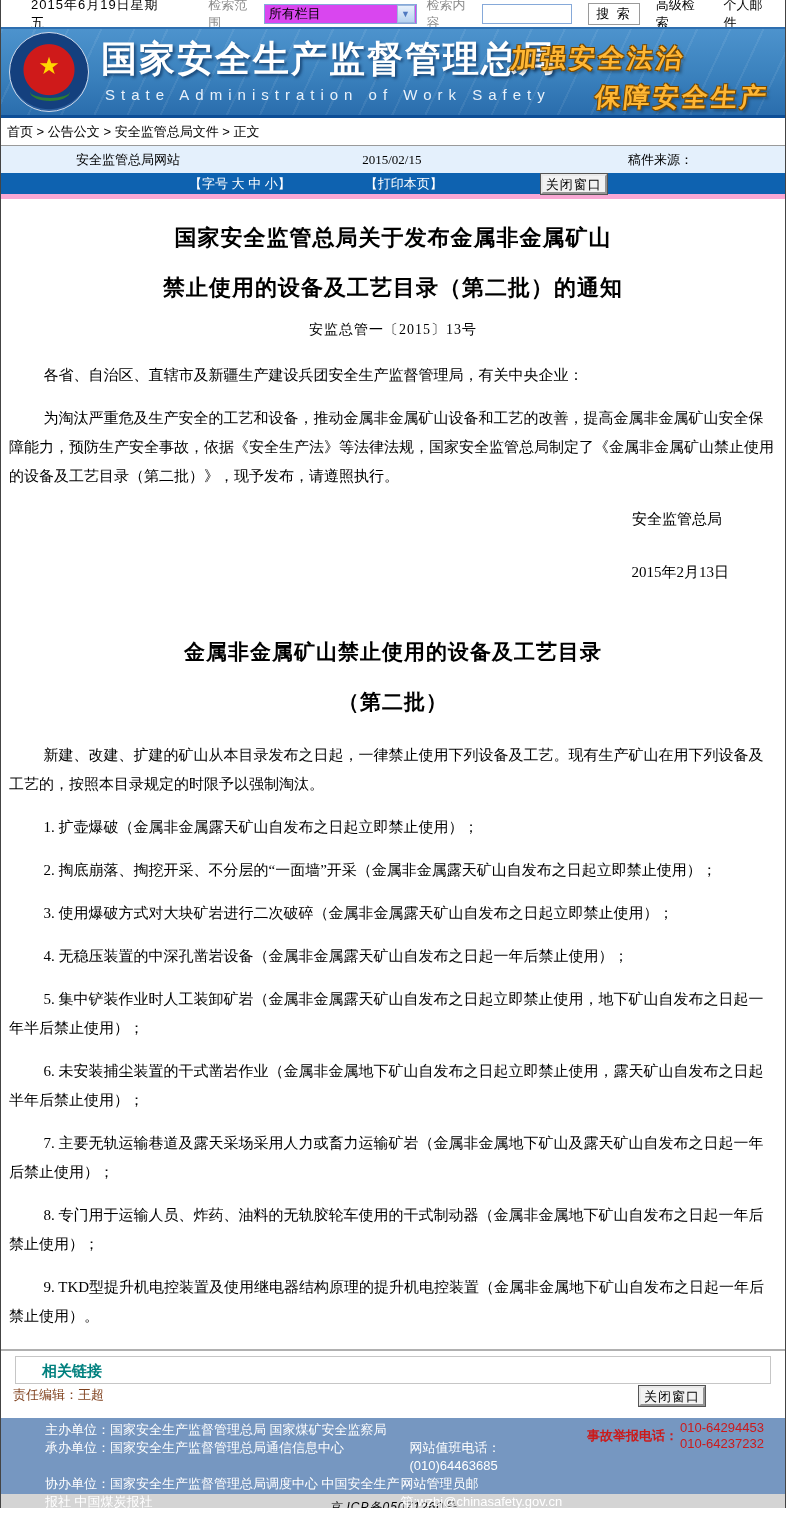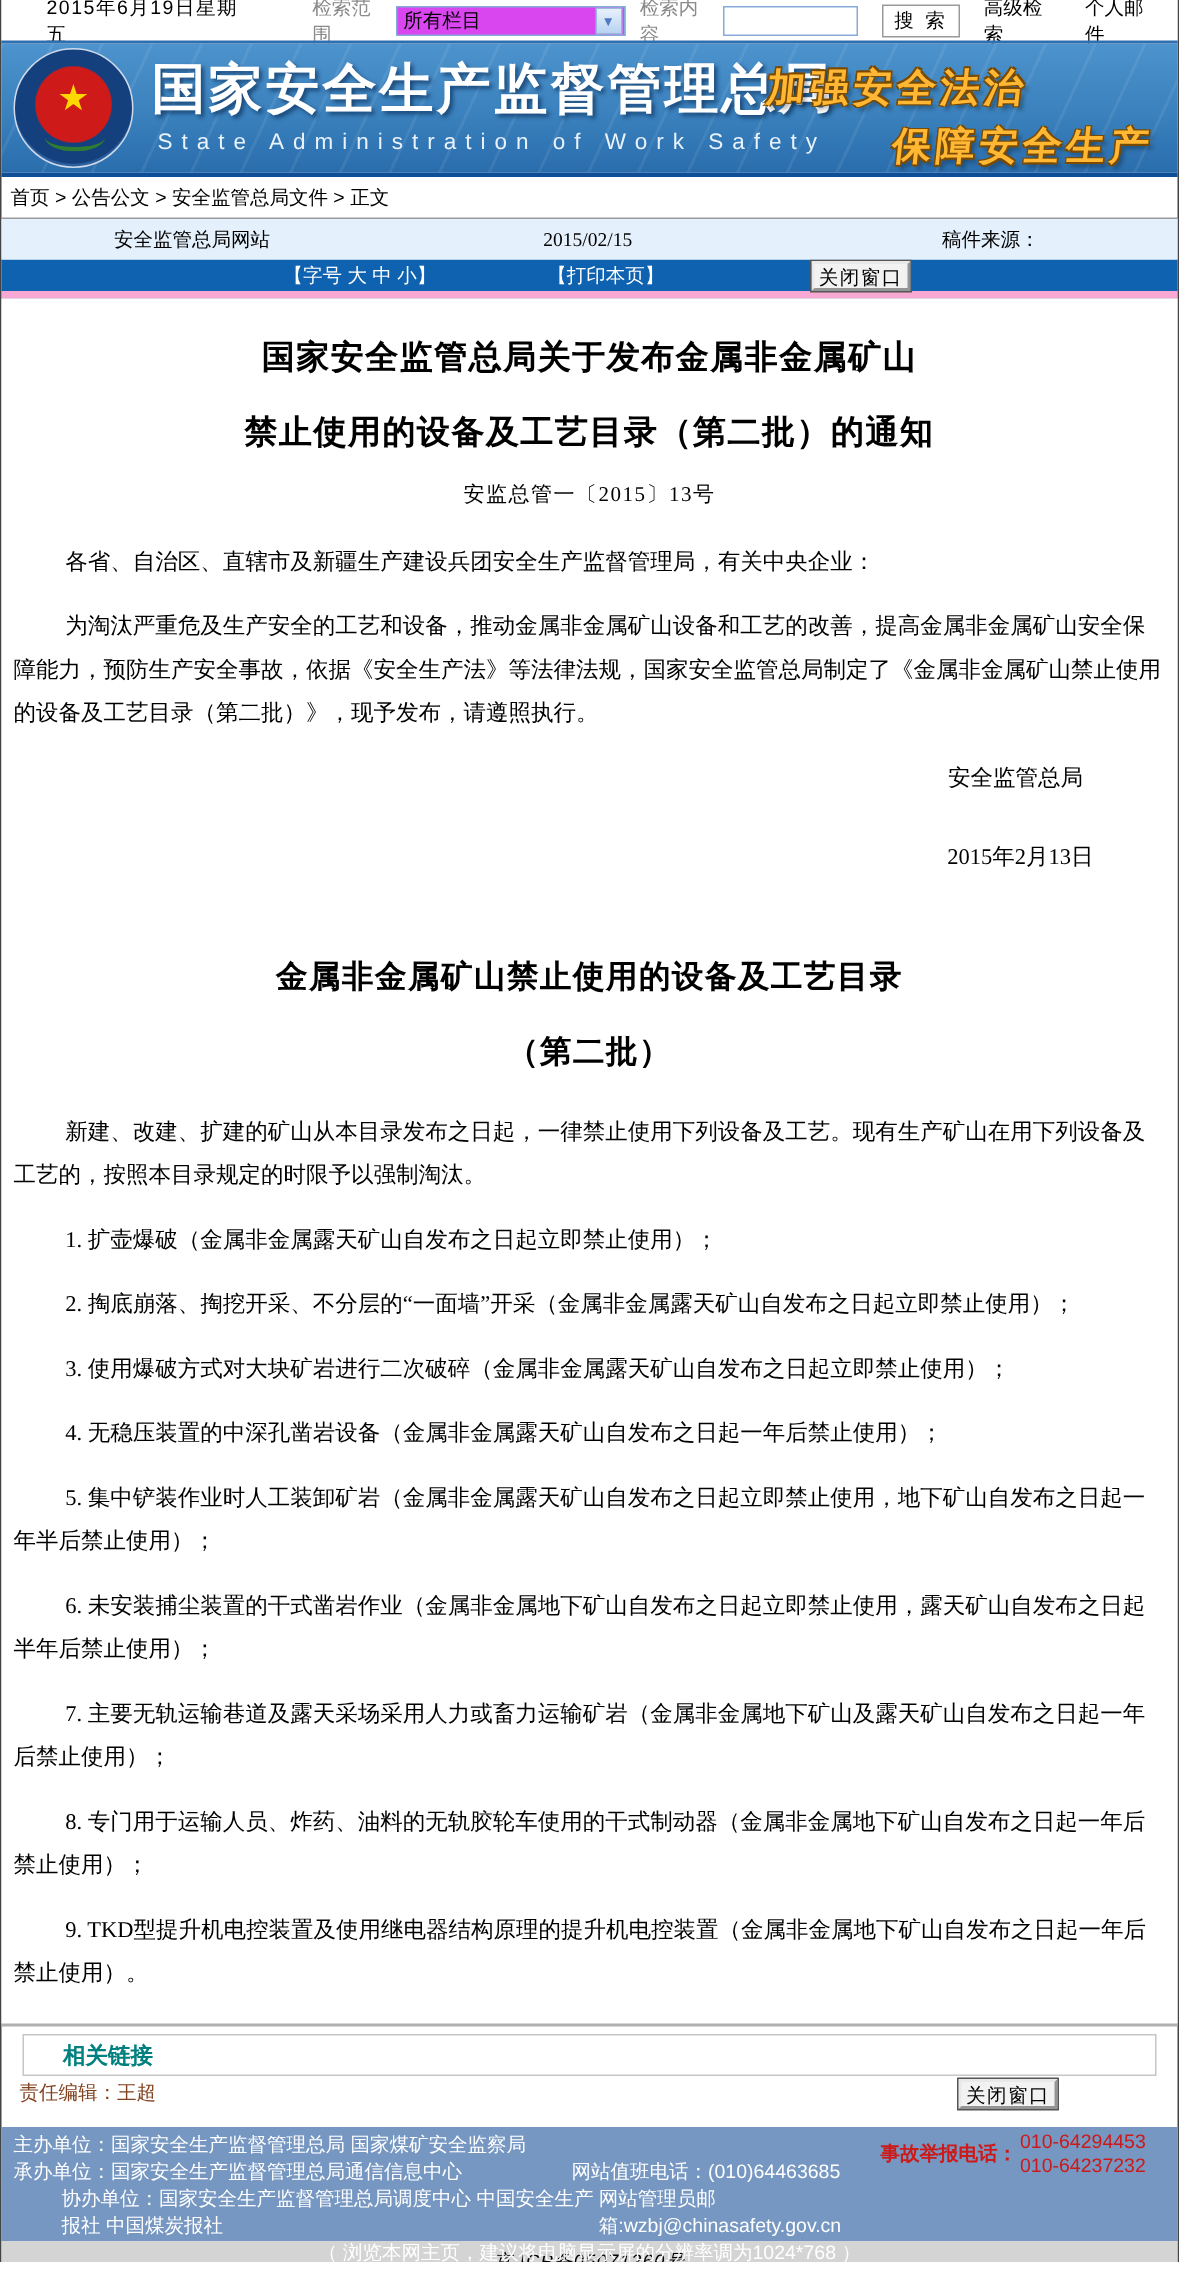--- a/index.html
+++ b/index.html
@@ -75,24 +75,24 @@
 
   
   .related { border-top:2px solid #b0b0b0; padding:5px 14px 2px; }
   .related-box { border:1px solid #c6c6c6; height:28px; line-height:28px; padding-left:26px; }
   .related-box span { color:#00807e; font-weight:bold; font-size:15px; }
   .editorbar { height:32px; display:flex; font-size:13px; }
   .editorbar .credit { margin-left:12px; color:#80421f; }
   .editorbar .btn3d { margin-left:auto; margin-right:80px; }
 
   
-  .footer { position:relative; height:76px; background:#7697c1; color:#fff; font-size:13px; padding-top:3px; }
+  .footer { position:relative; height:76px; background:#7697c1; color:#fff; font-size:13px; padding-top:3px;padding-left:36px; }
   .frow { display:flex; line-height:18px; padding-left:8px; padding-right:200px; }
   .frow .fl2 { width:372px; }
-  .frow .fl3 { width:462px;margin-left:32px; }
+  .frow .fl3 { width:462px; }
   .frow4 { line-height:18px; text-align:center; }
   .report { position:absolute; right:8px; top:2px; width:190px; display:flex; align-items:center; }
   .report .rlabel { color:#cc1a1a; font-weight:bold; white-space:nowrap; }
   .report .rphones { margin-left:2px; color:#cc1a1a; line-height:16px; text-align:left; }
   .icpbar { height:14px; background:#d4d4d4; overflow:hidden; text-align:center; color:#000000; font-size:12px;font-style:italic; }
   .icpbar span { display:inline-block; margin-top:5px; letter-spacing:1px; }
 </style>
 </head>
 <body>
 

